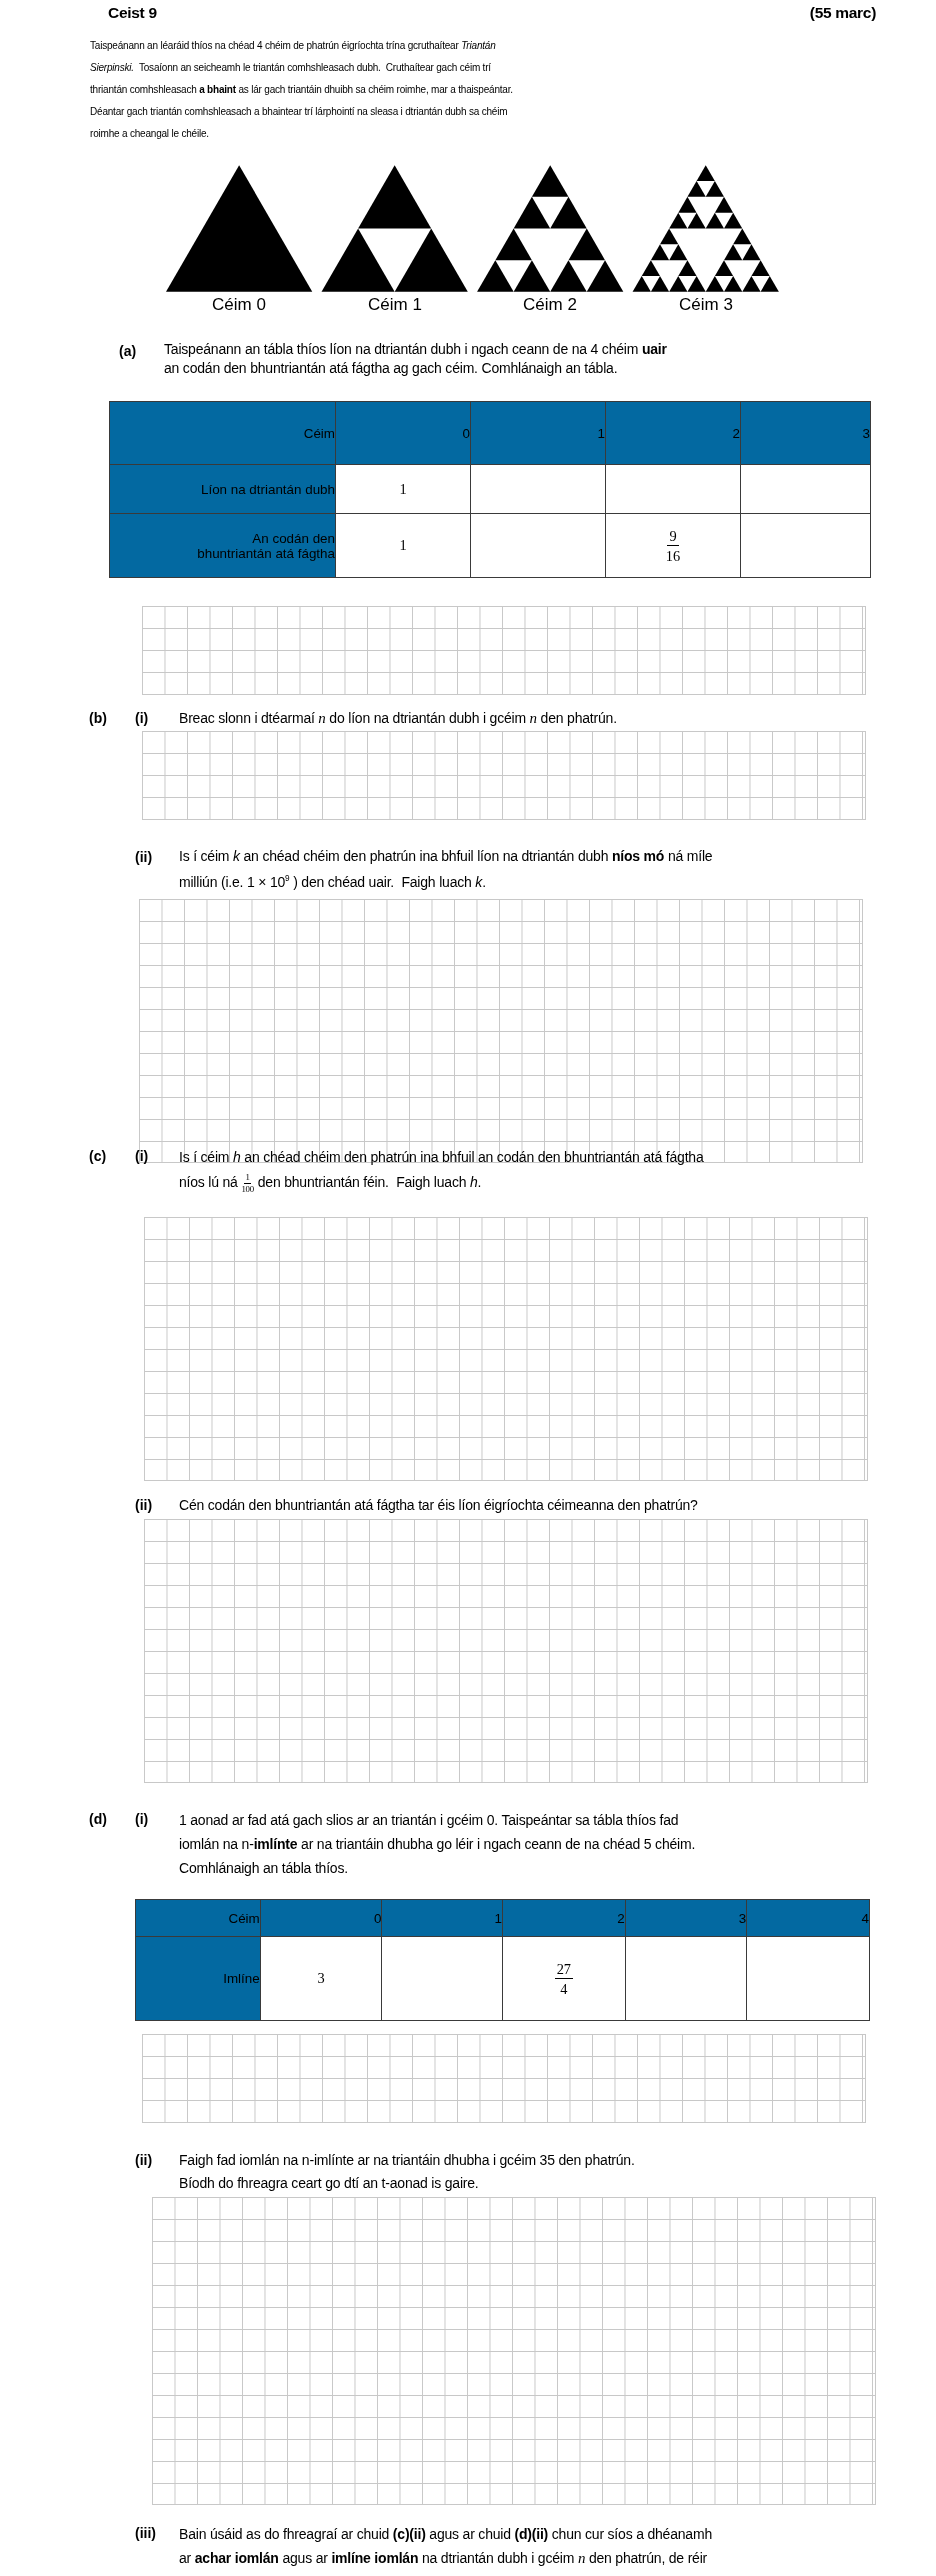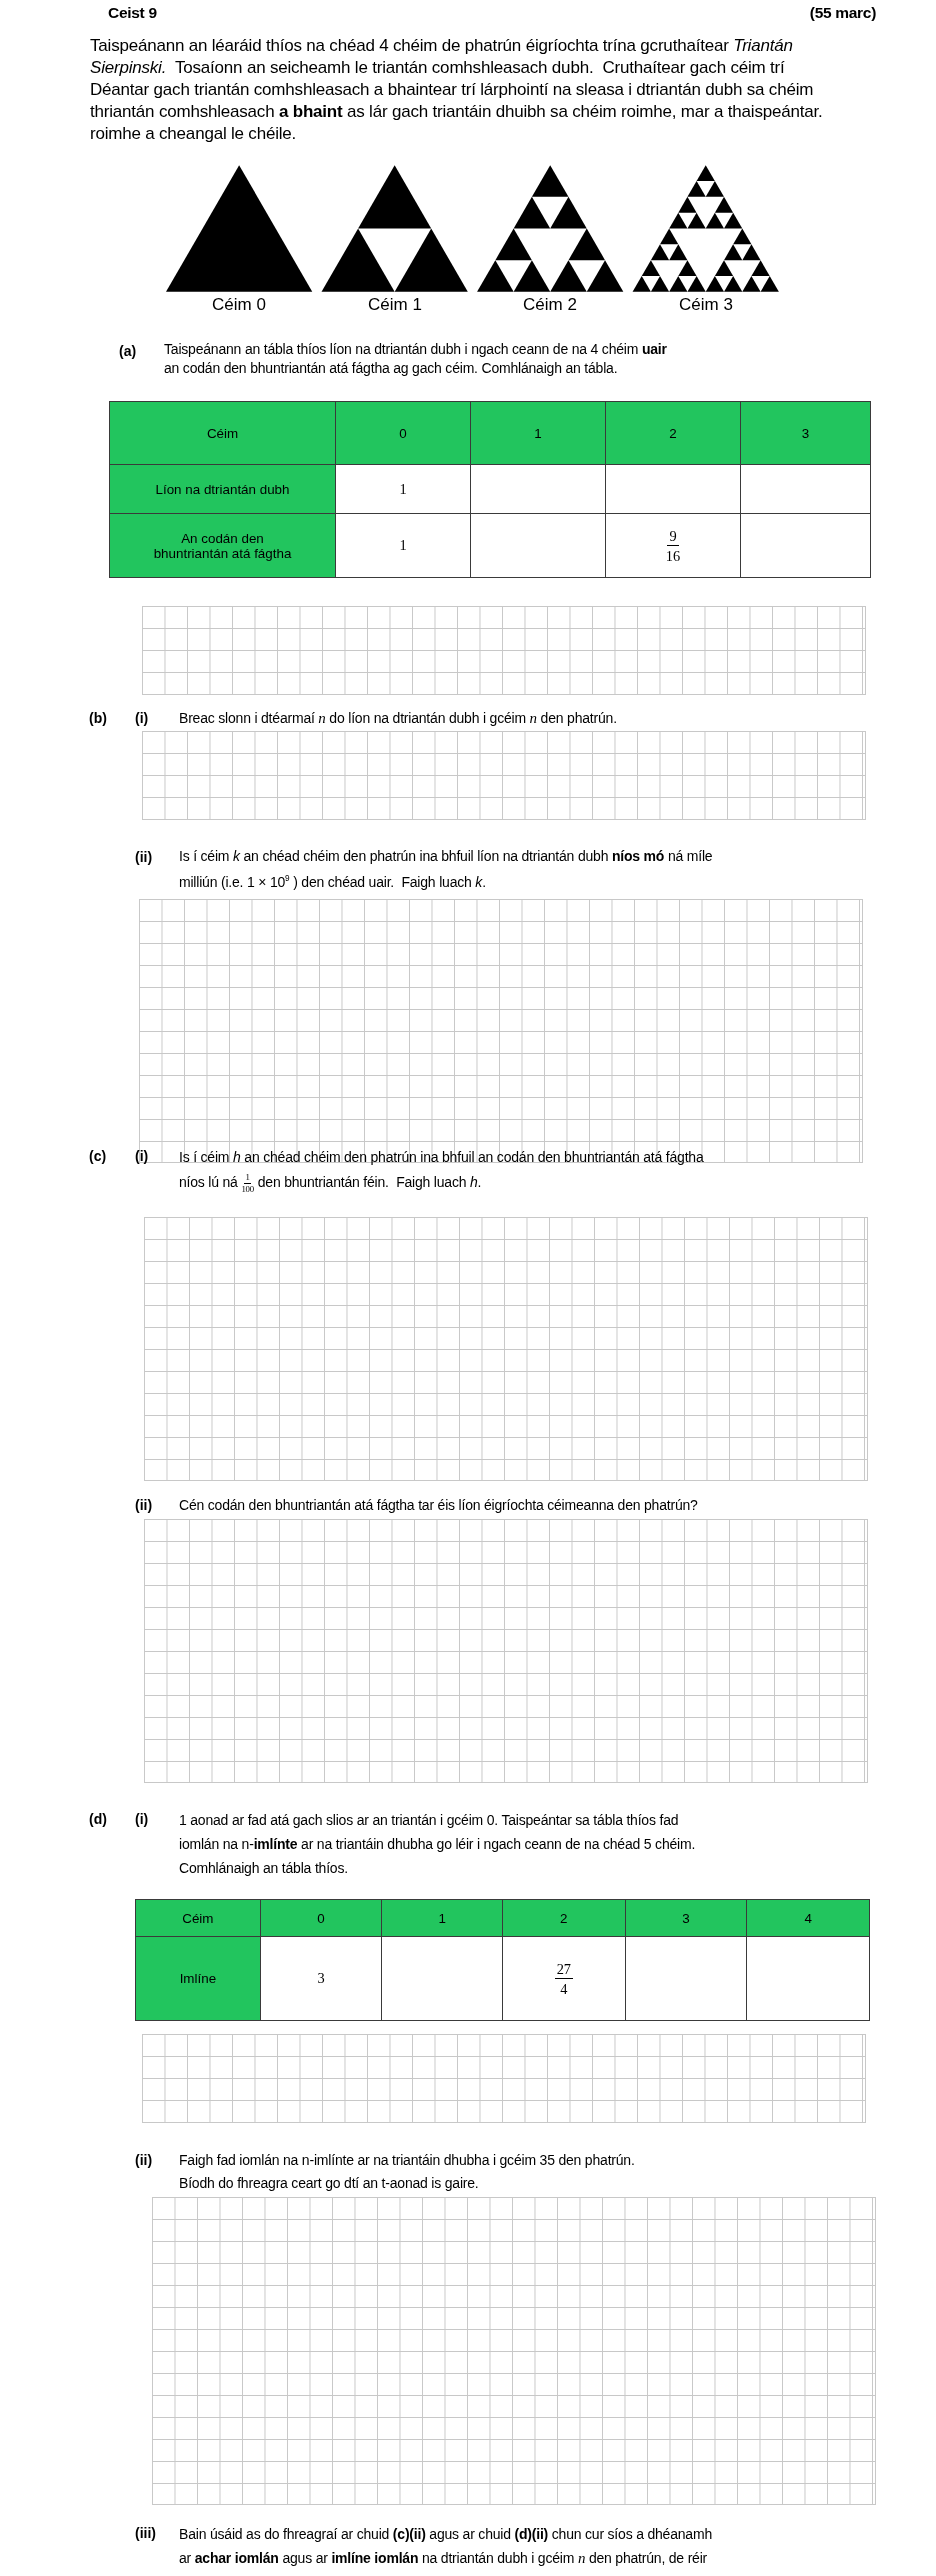--- a/index.html
+++ b/index.html
@@ -2,36 +2,36 @@
 <html style="font-size:8.2px"><head>
 <meta charset="utf-8">
 <style>
   html, body { margin: 0; padding: 0; background: #ffffff; }
   body {
     width: 937px; height: 2931px; position: relative; overflow: hidden;
     font-family: "Liberation Sans", sans-serif; color: #000;
   }
   .abs { position: absolute; }
   .title { font-size: 15.5px; font-weight: bold; letter-spacing: -0.3px; }
-  .para { font-size: 17px; line-height: 22px; letter-spacing: -0.2px; }
+  .para { font-size: 10px; line-height: 22px; letter-spacing: -0.2px; }
   .q { font-size: 14px; line-height: 22px; letter-spacing: -0.2px; white-space: nowrap; }
   .lbl { font-size: 14px; font-weight: bold; line-height: 22px; }
   .ital { font-style: italic; }
   .bold { font-weight: bold; }
   .math-n { font-family: "Liberation Serif", serif; font-style: italic; font-size: 15px; }
   .frac { display: inline-flex; flex-direction: column; align-items: center; vertical-align: middle; line-height: 1; font-family: "Liberation Serif", serif; }
   .frac .num { font-size: 8.8px; padding: 0 1.5px 1px; border-bottom: 1px solid #000; }
   .frac .den { font-size: 8.8px; padding-top: 1.5px; }
   .sup { font-size: 8.2px; vertical-align: super; }
 
   .tri-label { font-size: 17px; text-align: center; width: 146px; }
 
   table.data { border-collapse: collapse; position: absolute; font-size: 13.4px; }
   table.data td { border: 1px solid #3a3a3a; text-align: center; vertical-align: middle; padding: 0; }
-  table.data td.hd { background: #22c55e; }
+  table.data td.hd { background: #0369a1; text-align: right; }
   table.data td.val { font-family: "Liberation Serif", serif; font-size: 14.4px; }
   .tfrac { display: inline-flex; flex-direction: column; align-items: center; line-height: 1; font-family: "Liberation Serif", serif; font-size: 14.4px; }
   .tfrac .num { padding: 0 2.1px 2.1px; border-bottom: 1px solid #000; }
   .tfrac .den { padding-top: 3.1px; }
 
   .grid {
     position: absolute;
     background-color: #ffffff;
     background-image:
       linear-gradient(to right, #c8c8c8 0.5px, transparent 0.5px),
@@ -44,22 +44,22 @@
 </style>
 </head>
 <body>
 
 <div class="abs title" style="left:108px; top:4.1px;">Ceist 9</div>
 <div class="abs title" style="right:61px; top:4.1px;">(55 marc)</div>
 
 <div class="abs para" style="left:90px; top:35px; width:788px;">
   <div><span>Taispeánann an léaráid thíos na chéad 4 chéim de phatrún éigríochta trína gcruthaítear </span><span class="ital">Triantán</span></div>
   <div><span class="ital">Sierpinski.</span><span style="white-space:pre">  Tosaíonn an seicheamh le triantán comhshleasach dubh.  Cruthaítear gach céim trí</span></div>
+  <div><span>thriantán comhshleasach </span><span class="bold">a bhaint</span><span> as lár gach triantáin dhuibh sa chéim roimhe, mar a thaispeántar.</span></div>
   <div>Déantar gach triantán comhshleasach a bhaintear trí lárphointí na sleasa i dtriantán dubh sa chéim</div>
-  <div><span>thriantán comhshleasach </span><span class="bold">a bhaint</span><span> as lár gach triantáin dhuibh sa chéim roimhe, mar a thaispeántar.</span></div>
   <div>roimhe a cheangal le chéile.</div>
 </div>
 
 <div class="abs" style="left:166px; top:164px; width:618px; height:155px;">
   <svg id="sier" width="618" height="130" viewBox="0 0 1200 252" style="position:absolute;left:0;top:0;">
       <polygon points="0,248 284,248 142,2" fill="#000000"></polygon>
       <polygon points="302,248 444,248 373,125" fill="#000000"></polygon>
       <polygon points="444,248 586,248 515,125" fill="#000000"></polygon>
       <polygon points="373,125 515,125 444,2" fill="#000000"></polygon>
       <polygon points="604,248 675,248 639.5,186.5" fill="#000000"></polygon>

